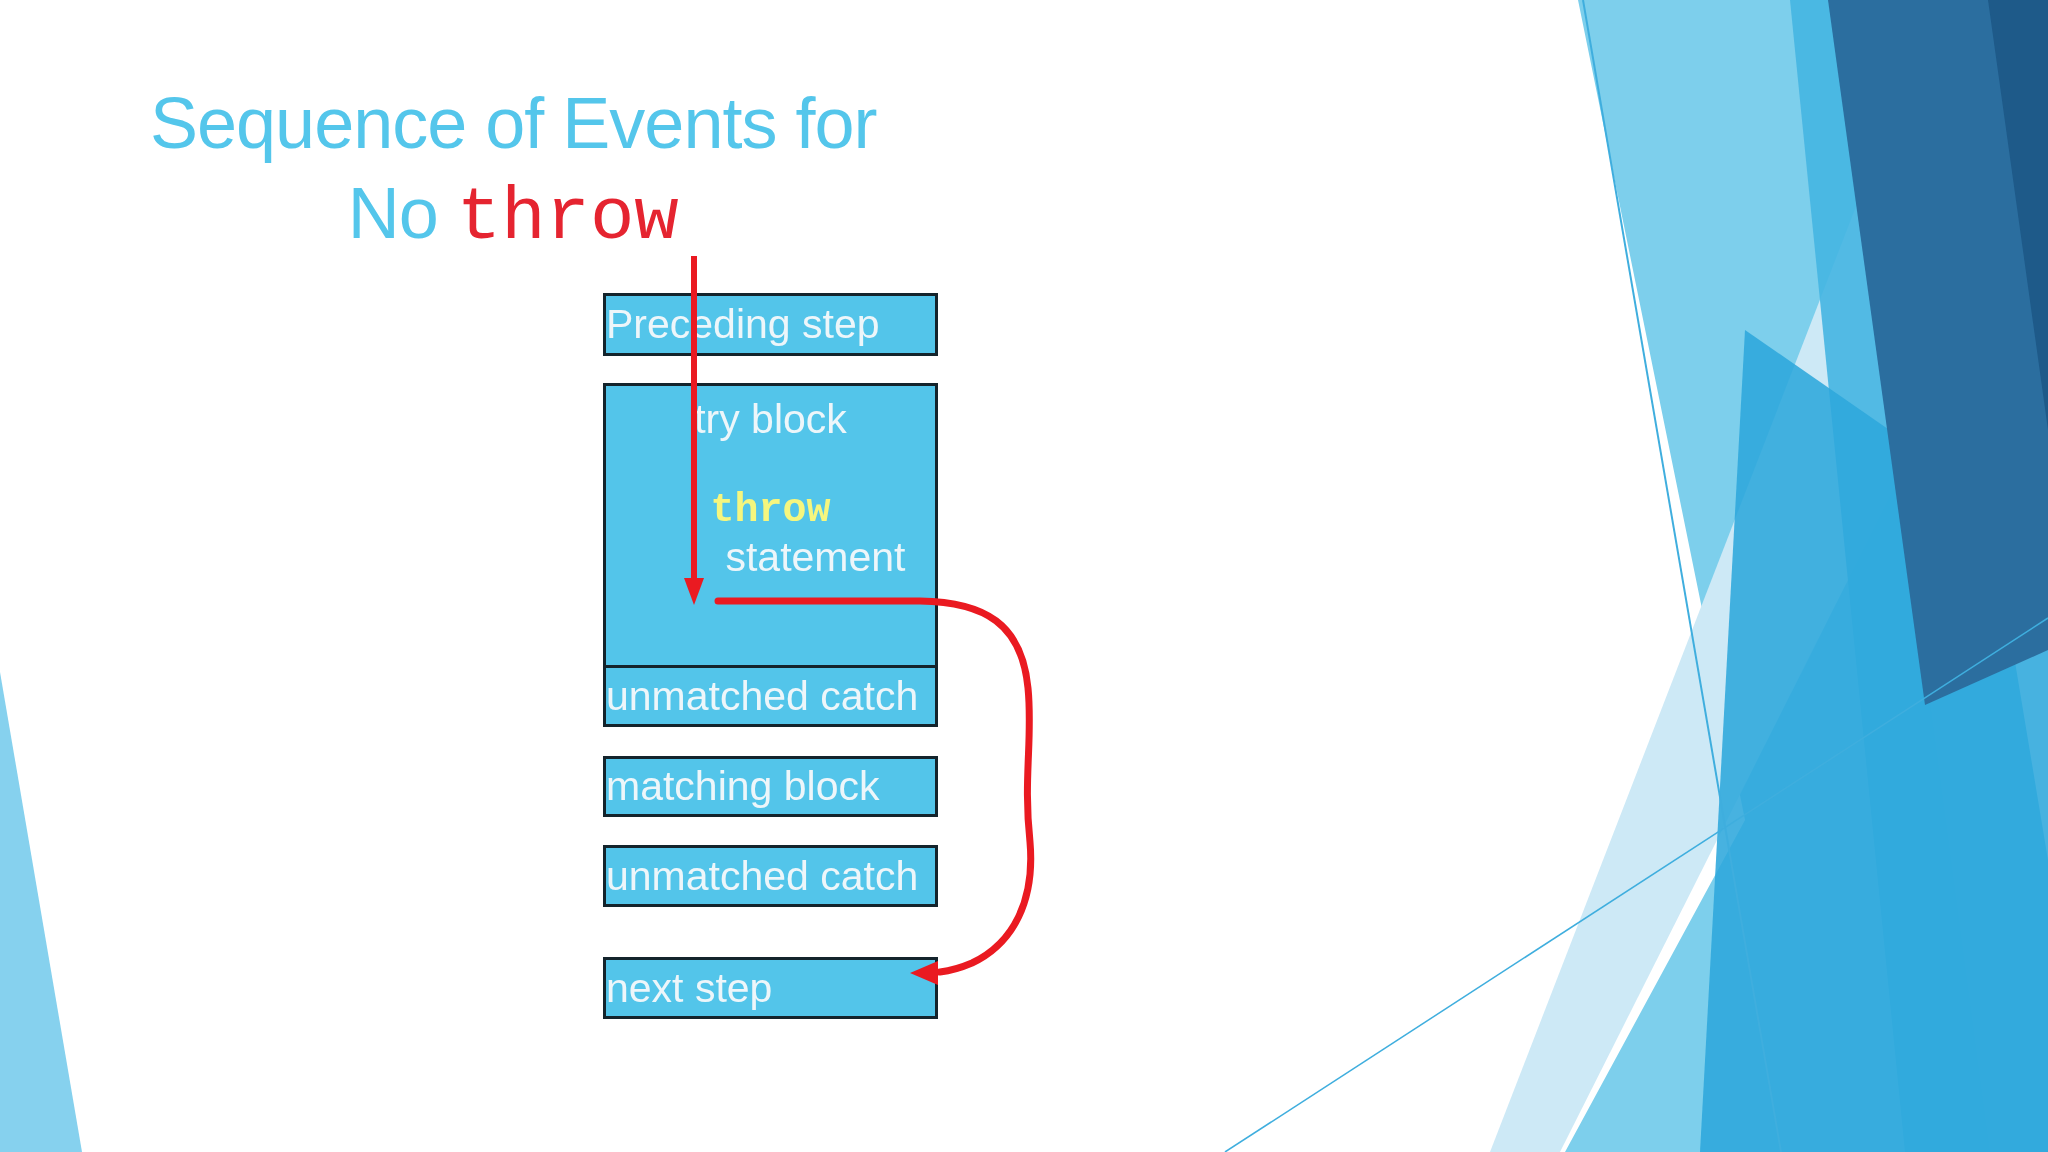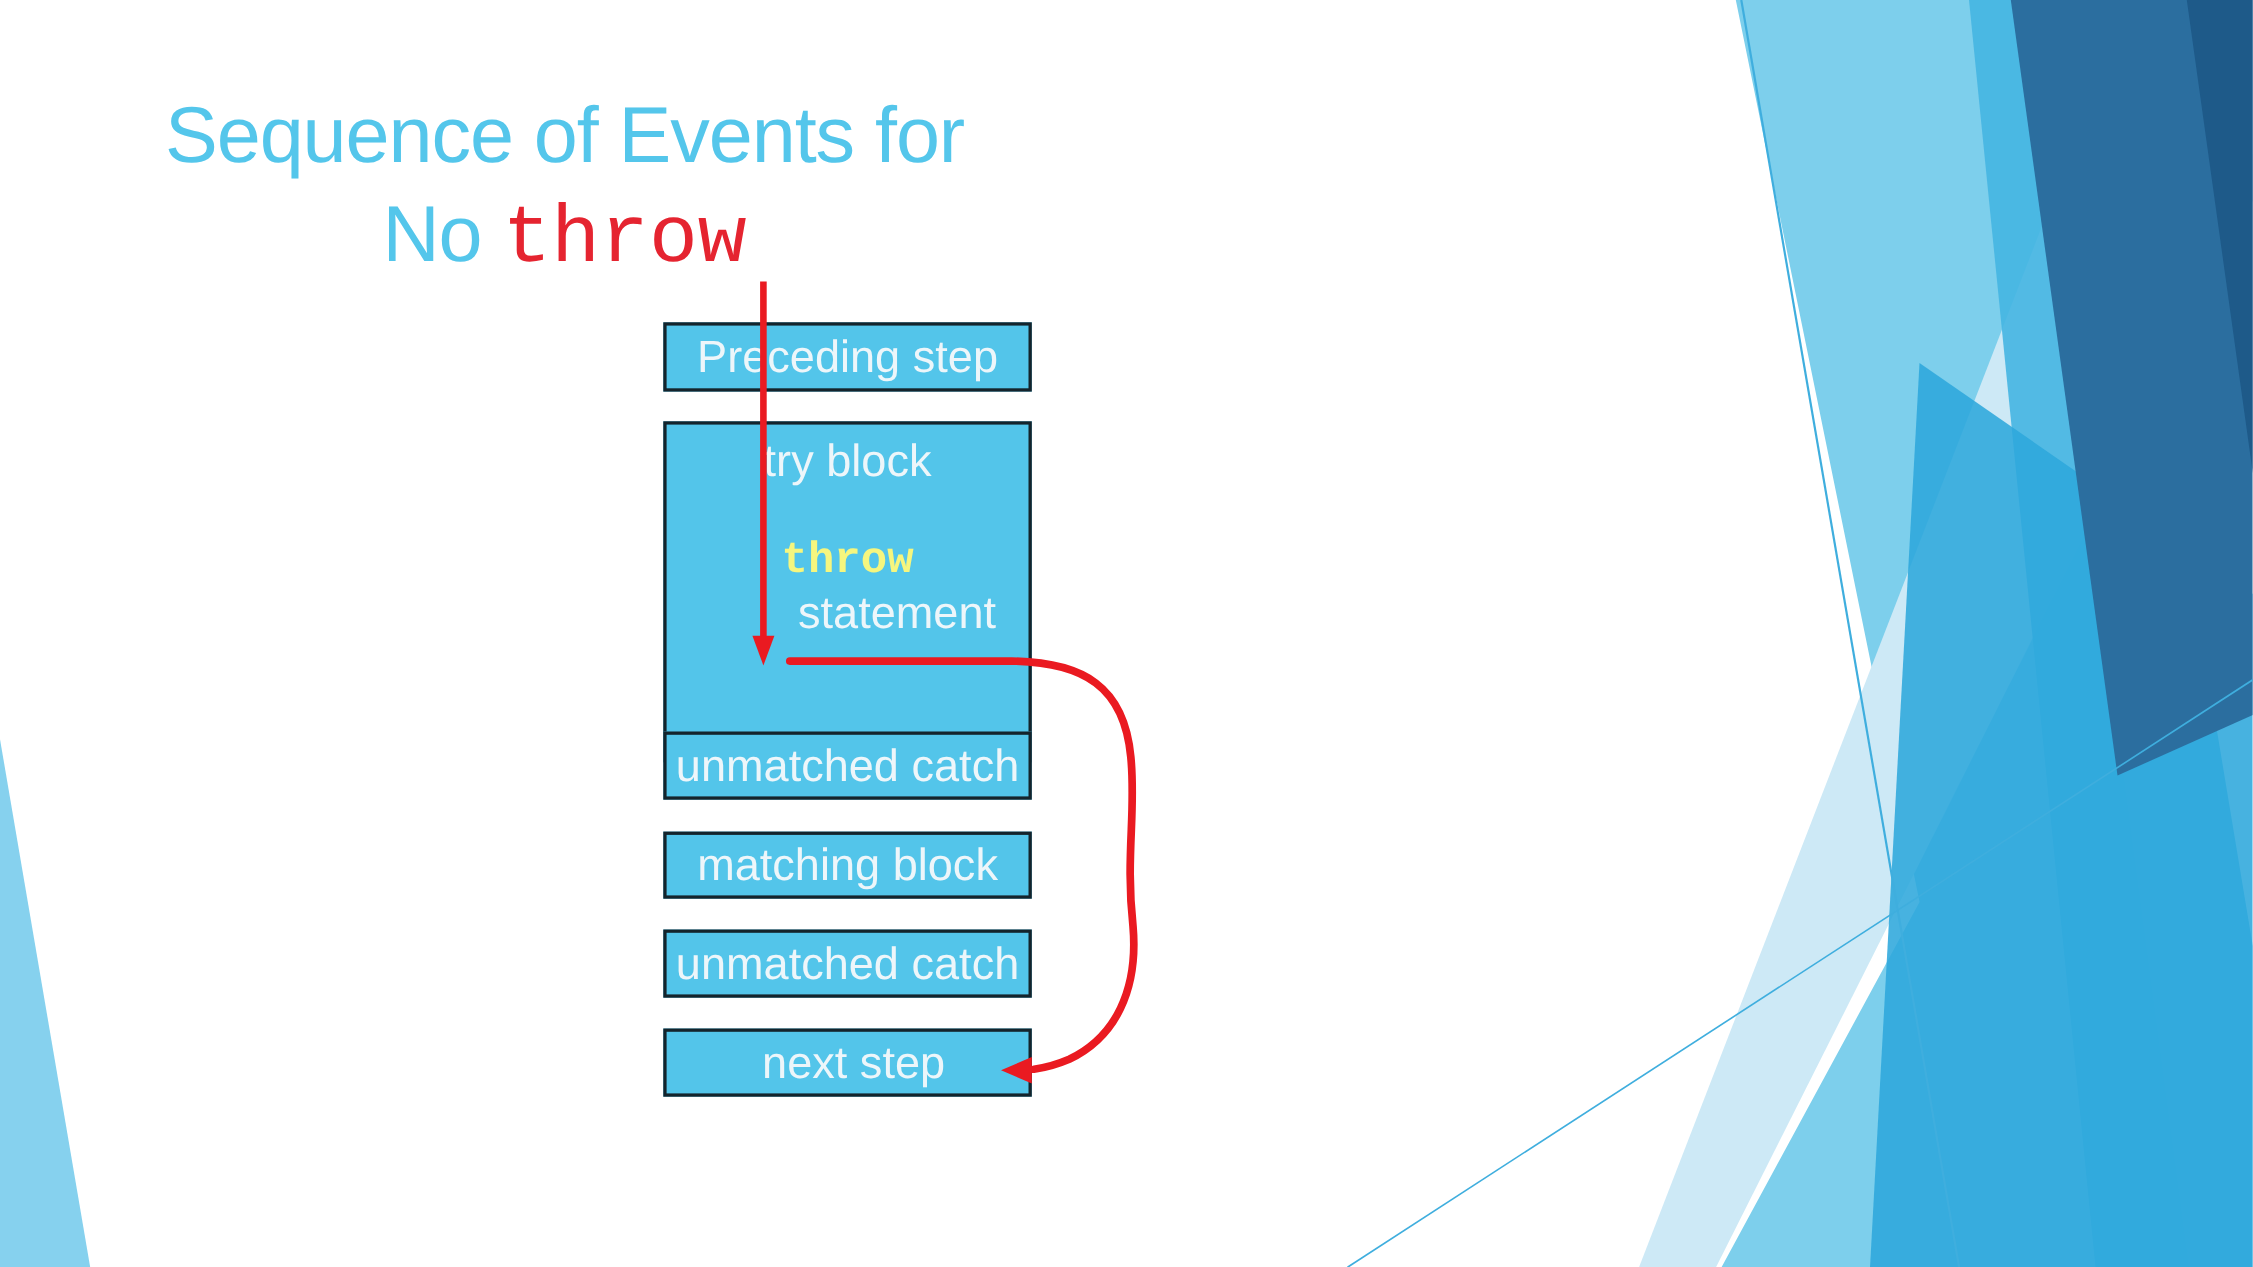--- a/index.html
+++ b/index.html
@@ -31,29 +31,29 @@
 
   
   .box{
     position:absolute;
     left:603px;width:335px;
     box-sizing:border-box;
     background:#53c5ea;
     border:3px solid #14242c;
     color:#edf6fa;
     font-size:41px;
-    display:flex;align-items:center;justify-content:center;
+    display:flex;align-items:center;justify-content:flex-start;
     text-align:center;
   }
   .box-preceding{top:293px;height:63px;}
   .box-try{top:383px;height:310px;display:block;}
   .box-unmatched1{top:665px;height:62px;}
   .box-matching{top:756px;height:61px;}
   .box-unmatched2{top:845px;height:62px;}
-  .box-next{top:935px;height:62px;padding-left:11px;}
+  .box-next{top:957px;height:62px;}
 
   .box-try .tline{
     position:absolute;left:0;width:100%;
     text-align:center;
   }
   .tline-1{top:10px;}
   .tline-code{
     top:102px;
     font-family:"Liberation Mono",monospace;
     font-weight:bold;

